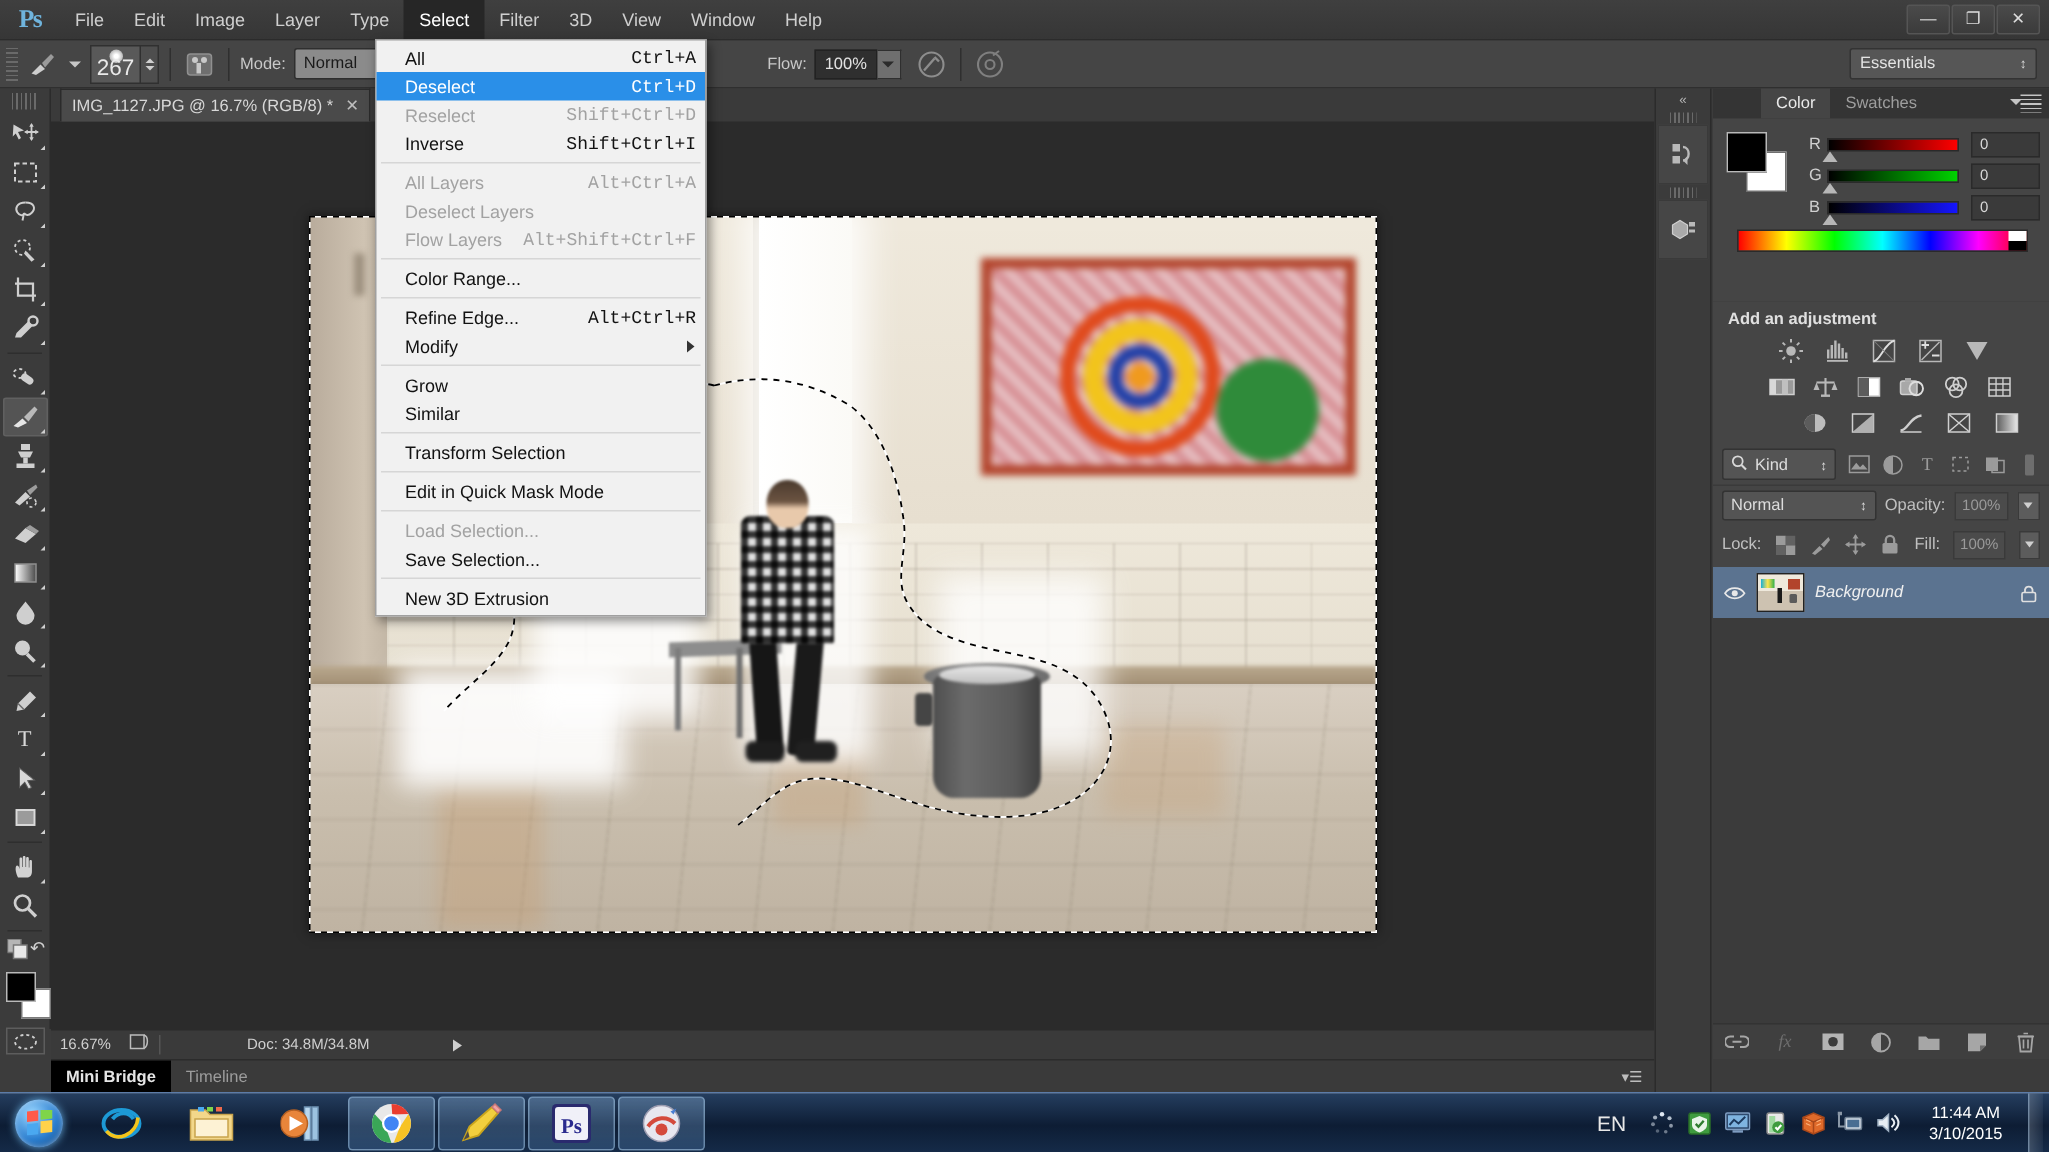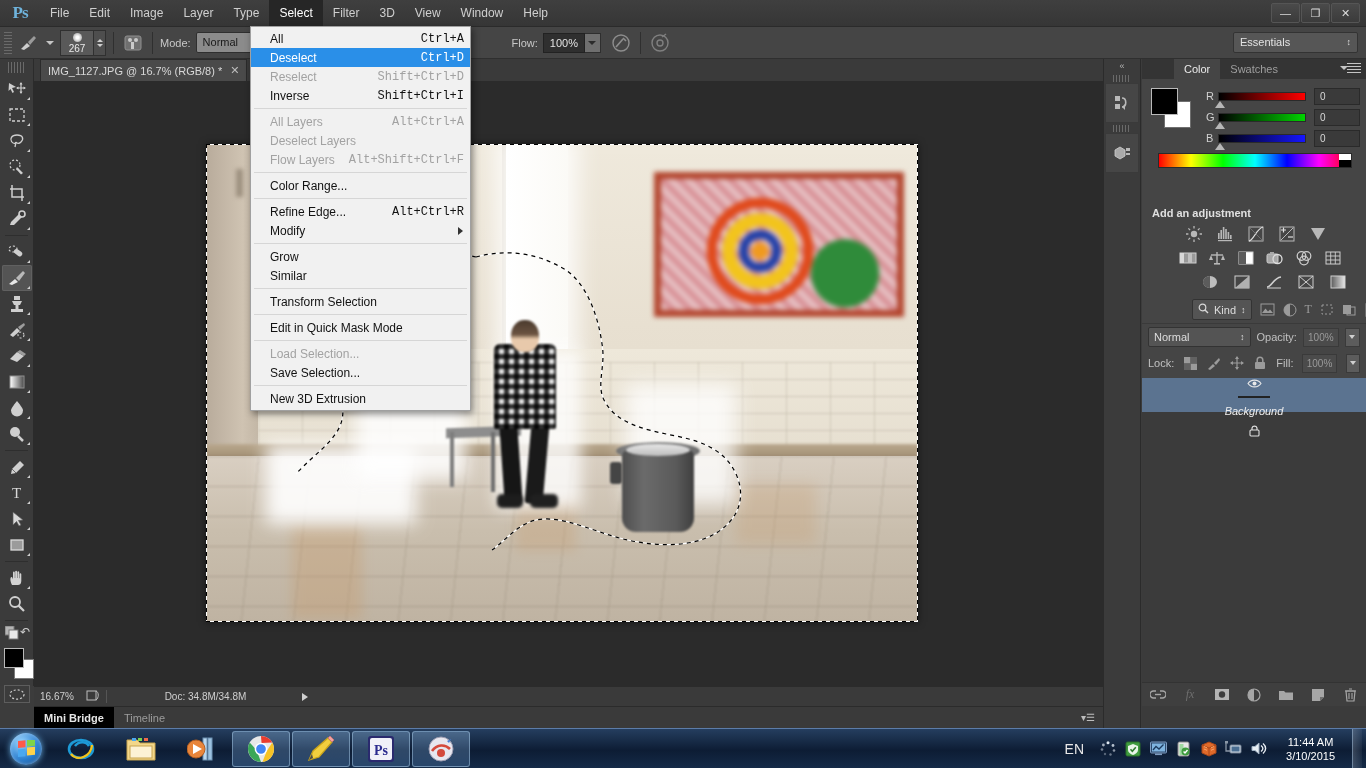--- a/index.html
+++ b/index.html
@@ -62,21 +62,21 @@
   .brush-size-box {
     width: 34px; height: 26px; background: #595959; border: 1px solid #303030;
     display: flex; flex-direction: column; align-items: center; justify-content: flex-end;
     position: relative;
   }
   .brush-dot {
     width: 9px; height: 9px; border-radius: 50%;
     background: radial-gradient(#ffffff 20%, #b9b9b9 70%, #8c8c8c 100%);
     position: absolute; top: 2px;
   }
-  .brush-size-num { font-size: 10px; color: #eaeaea; margin-bottom: 1px; z-index:2;margin-top:32px;}
+  .brush-size-num { font-size: 15px; color: #eaeaea; margin-bottom: 1px; z-index:2;margin-top:32px;}
   .spin {
     width: 12px; height: 26px; background: #4e4e4e; border: 1px solid #303030; border-left: none;
     display:flex; flex-direction:column; justify-content:center; align-items:center;
   }
   .spin i { display:block; width:0;height:0;border-left:3px solid transparent;border-right:3px solid transparent; }
   .spin i.up { border-bottom:3px solid #cfcfcf; margin-bottom:2px;}
   .spin i.dn { border-top:3px solid #cfcfcf;}
   .ob-combo {
     height: 21px; min-width: 76px; background: #8b8b8b;
     border: 1px solid #2f2f2f; border-radius: 2px;
@@ -302,33 +302,33 @@
   
   #adjpanel { height:95px; padding: 6px 0 0 10px;}
   #adj-title { font-size:11px; color:#e0e0e0; font-weight:bold; margin-bottom:6px;}
   .adj-row { display:flex; gap:11px; margin-bottom:6px; padding-left:32px;}
   .adj-ico { width:20px;height:18px; display:flex;align-items:center;justify-content:center;}
 
   
   #layerspanel { }
   #lp-filter { height:28px; display:flex; align-items:center; padding:0 6px; gap:8px; border-bottom:1px solid #3a3a3a;}
   #lp-kind { height:21px; width:82px; background:#545454; border:1px solid #333; border-radius:2px;
-    display:flex;align-items:center; gap:5px; padding:0 5px; color:#ddd; font-size:11px;margin-left:44px;}
+    display:flex;align-items:center; gap:5px; padding:0 5px; color:#ddd; font-size:11px;}
   .lp-fico { width:16px;height:16px; display:flex;align-items:center;justify-content:center;}
   #lp-blend { height:26px; display:flex; align-items:center; padding:0 6px; gap:6px;}
   #lp-mode { height:20px; width:108px; background:#545454;border:1px solid #333;border-radius:2px;
     color:#ddd;font-size:11px;line-height:18px;padding:0 5px; display:flex;align-items:center;justify-content:space-between;}
   .lp-lab { font-size:11px; color:#c0c0c0;}
   .lp-num { height:19px;width:38px;background:#4b4b4b;border:1px solid #3a3a3a;color:#9a9a9a;
     font-size:10px;line-height:17px;text-align:center;}
   .lp-numbtn { height:19px;width:16px;background:#5c5c5c;border:1px solid #3a3a3a;
     display:flex;align-items:center;justify-content:center;}
   #lp-lock { height:26px; display:flex; align-items:center; padding:0 6px; gap:9px;}
   #lp-list { margin-top:2px; }
-  .layer-row { height:34px; display:flex; align-items:center; background:#5b7390; padding:0 6px; gap:7px;flex-direction:column;}
+  .layer-row { height:34px; display:flex; align-items:center; background:#5b7390; padding:0 6px; gap:7px;}
   .lr-eye { width:16px;height:16px;display:flex;align-items:center;justify-content:center;}
   .lr-thumb { width:32px;height:26px; border:1px solid #222; overflow:hidden; position:relative; background:#cfc6ba;}
   .lr-name { font-size:11px; color:#f0f0f0; font-style:italic; flex:1;}
   #lp-bottom { position:absolute; left:0; bottom:22px; width:224px; height:24px; background:#3f3f3f;
     border-top:1px solid #333; display:flex;align-items:center;justify-content:center; gap:16px;}
   .lb-ico { width:16px;height:16px;display:flex;align-items:center;justify-content:center;}
 
   
   #selectmenu {
     position: absolute; left: 250px; top: 26px; width: 221px;

